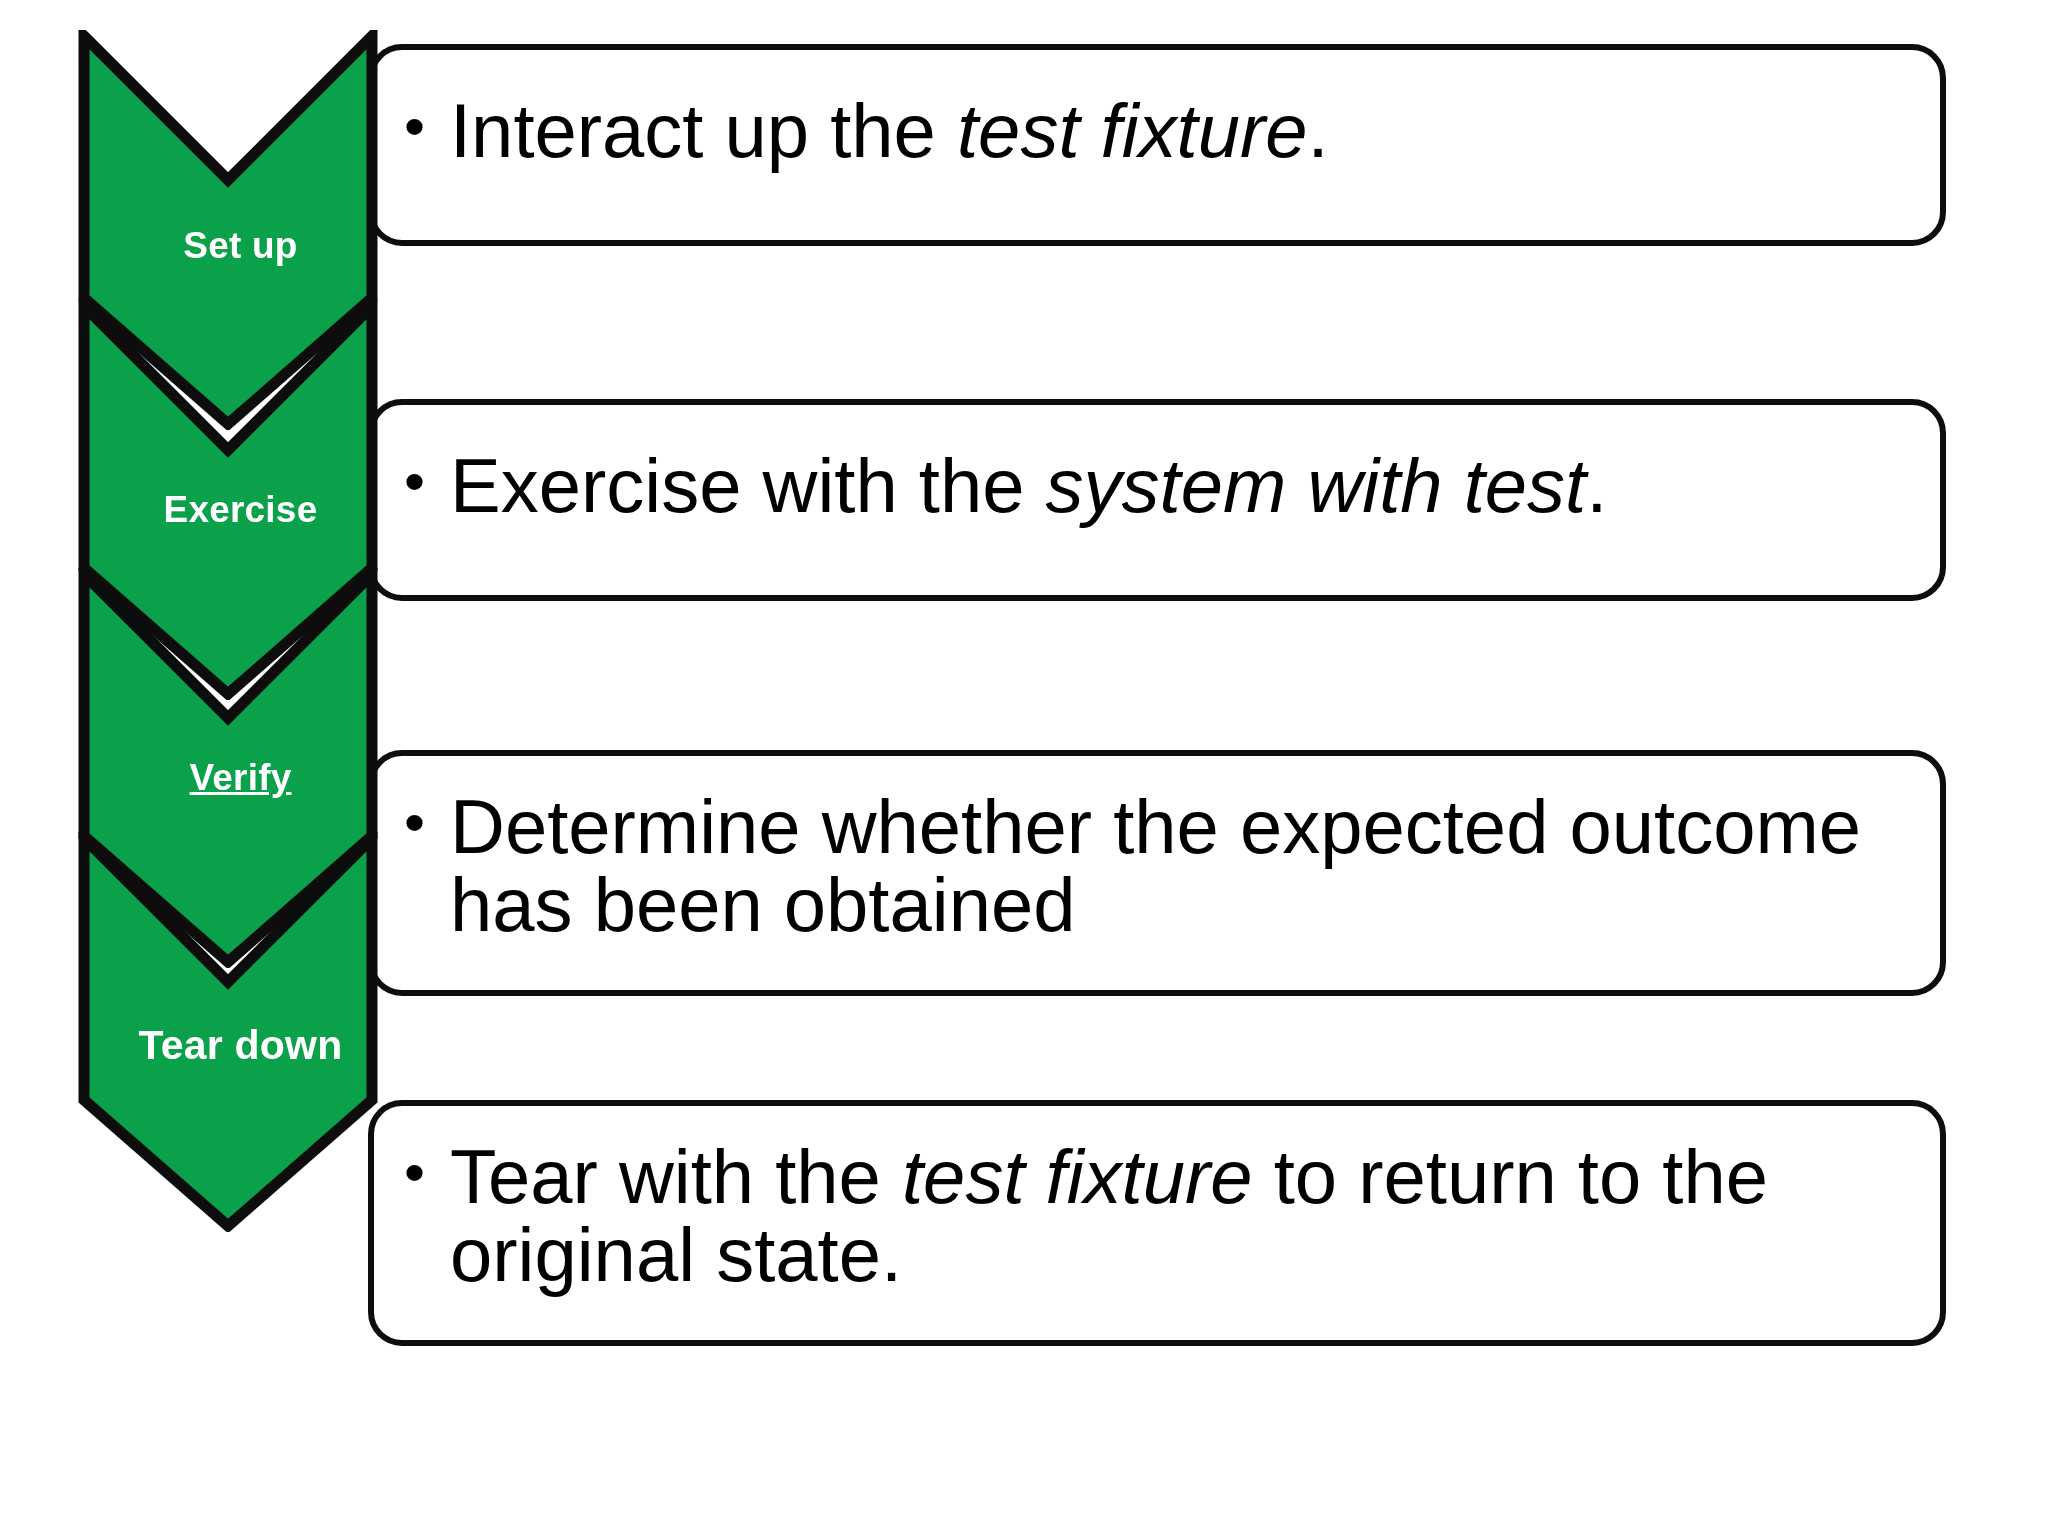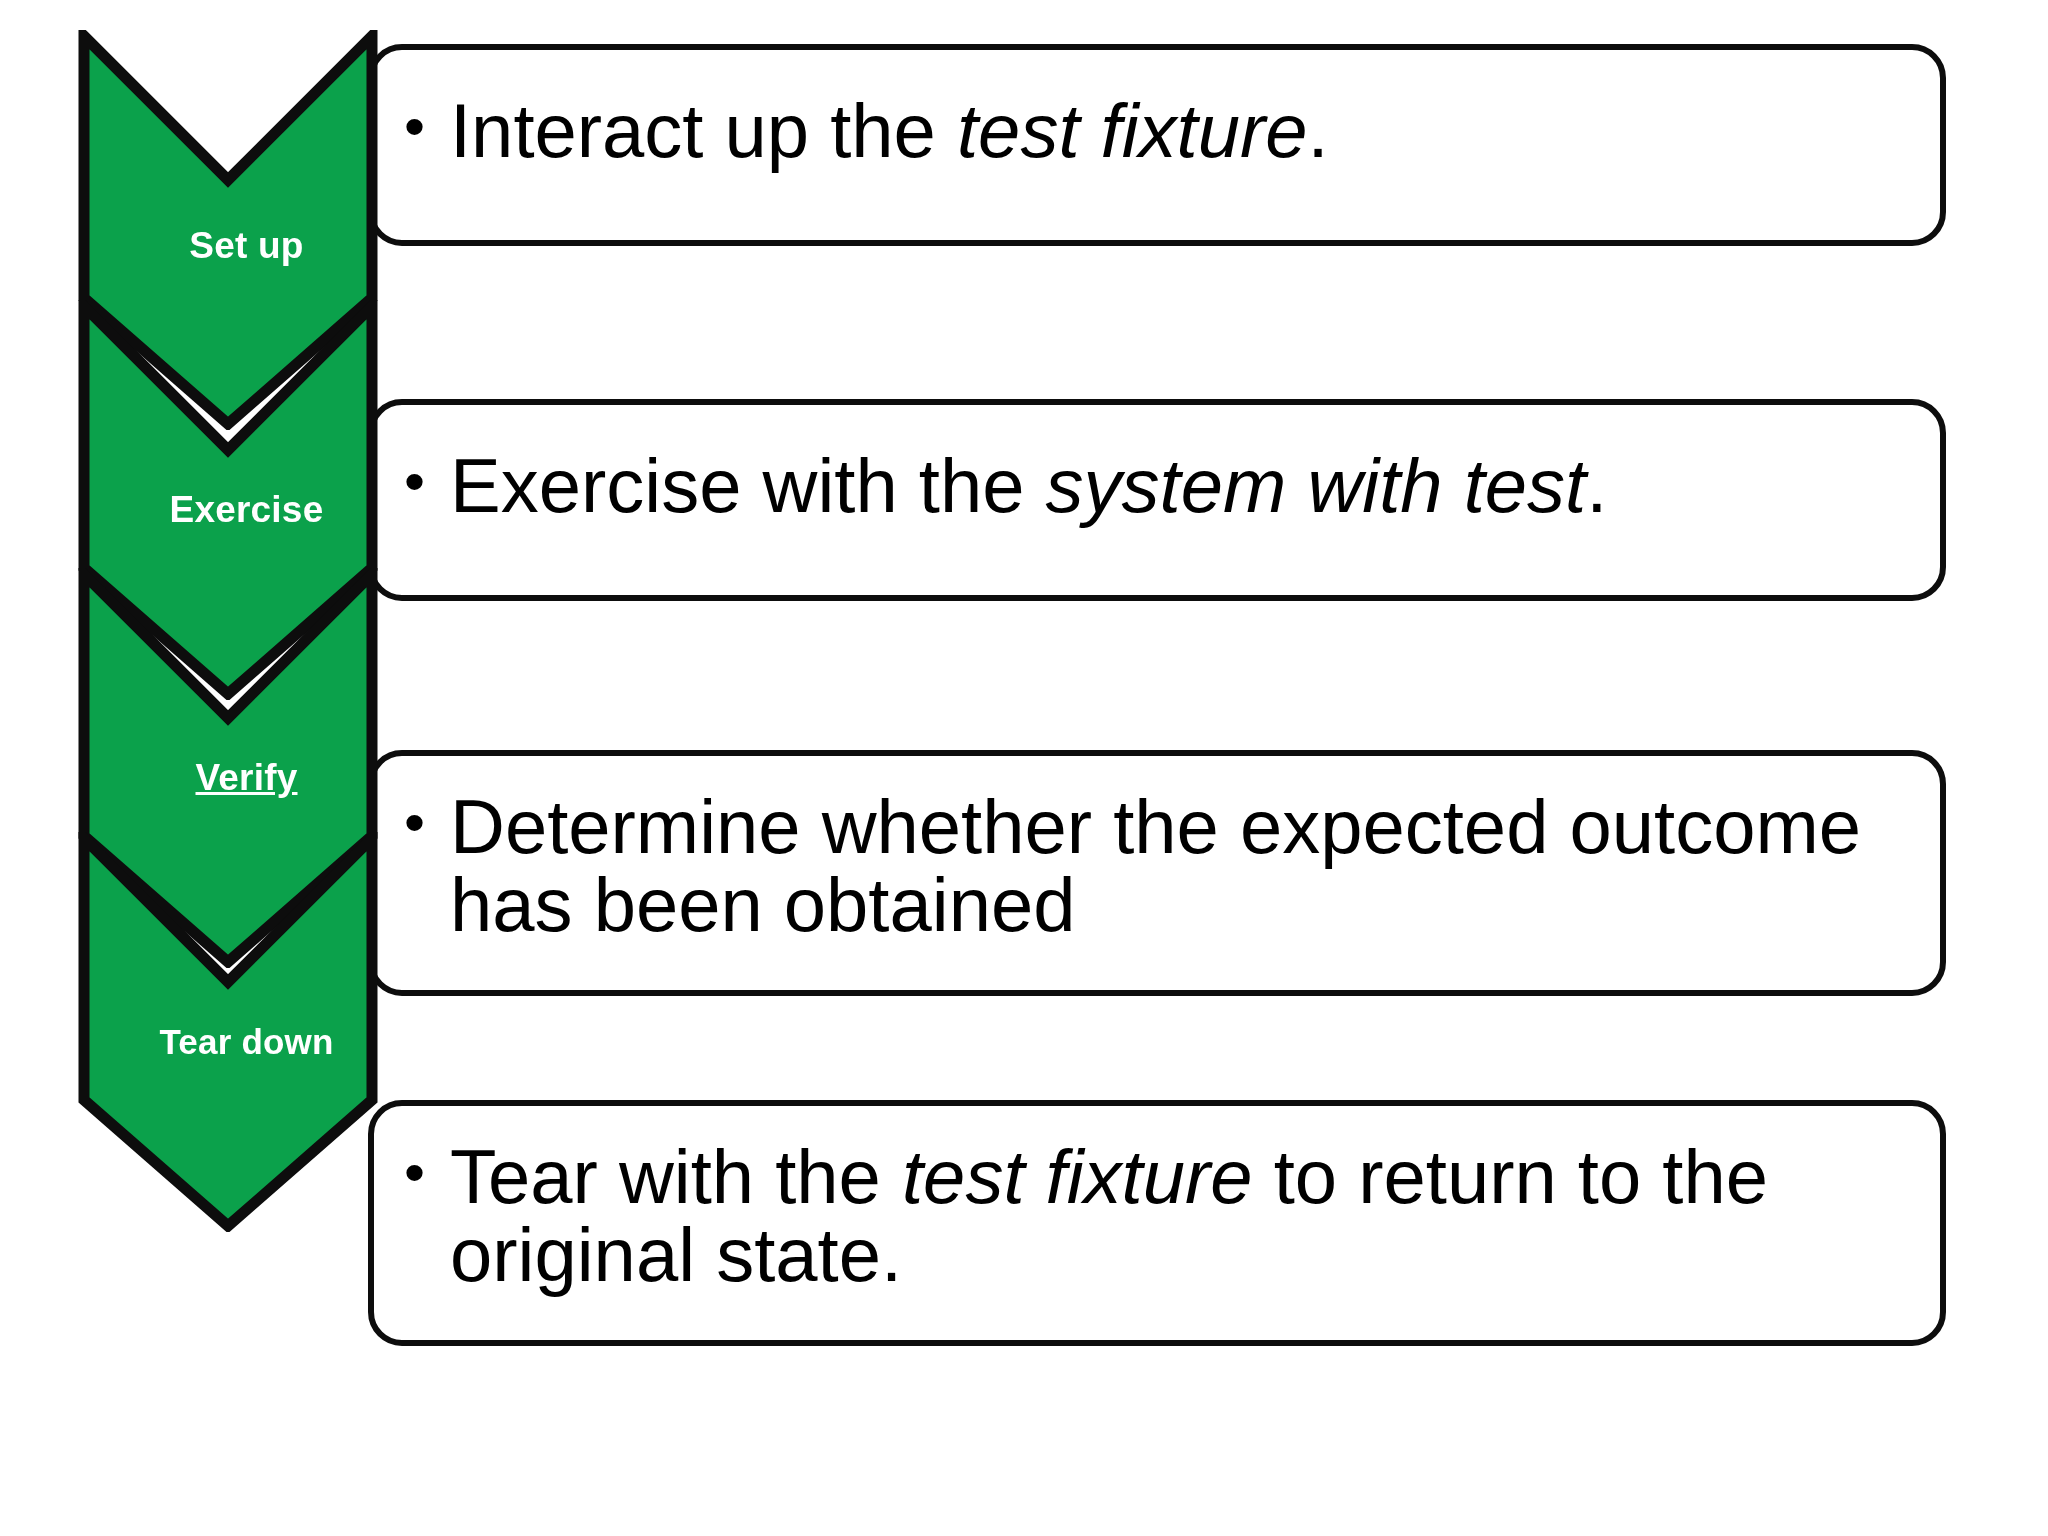--- a/index.html
+++ b/index.html
@@ -33,21 +33,21 @@
   .chevron {
     position: absolute;
     left: 78px;
     top: 0;
     width: 300px;
   }
   .chevron svg { display: block; }
 
   .chevron-label {
     position: absolute;
-    left: 84px;
+    left: 78px;
     width: 325px;
     text-align: center;
     color: #ffffff;
     font-family: "Liberation Sans", sans-serif;
     font-weight: bold;
     font-size: 37px;
     letter-spacing: 0.2px;
     white-space: nowrap;
     pointer-events: none;
   }
@@ -161,21 +161,21 @@
 
   <div class="row" id="row-4">
 
     <div class="callout" style="top:1100px; height:246px;"></div>
 
     <div class="chevron" style="top:832px;">
       <svg width="300" height="400" viewBox="0 0 300 400">
         <polygon points="6,6 150,150 294,6 294,268 150,394 6,268" fill="#0BA14B" stroke="#0D0D0D" stroke-width="11" stroke-linejoin="miter"></polygon>
       </svg>
     </div>
-    <div class="chevron-label" style="top:1022px; font-size:35px;">Tear down</div>
+    <div class="chevron-label" style="top:1022px; font-size:41px;">Tear down</div>
 
     <div class="callout-bullets" style="top:1138px;">
       <div class="bullet-row">
         <span class="bullet-dot">•</span>
         <span class="bullet-text"><span>Tear with the </span><i>test fixture</i><span> to return to the original state.</span></span>
       </div>
     </div>
   </div>
 
 </div>

